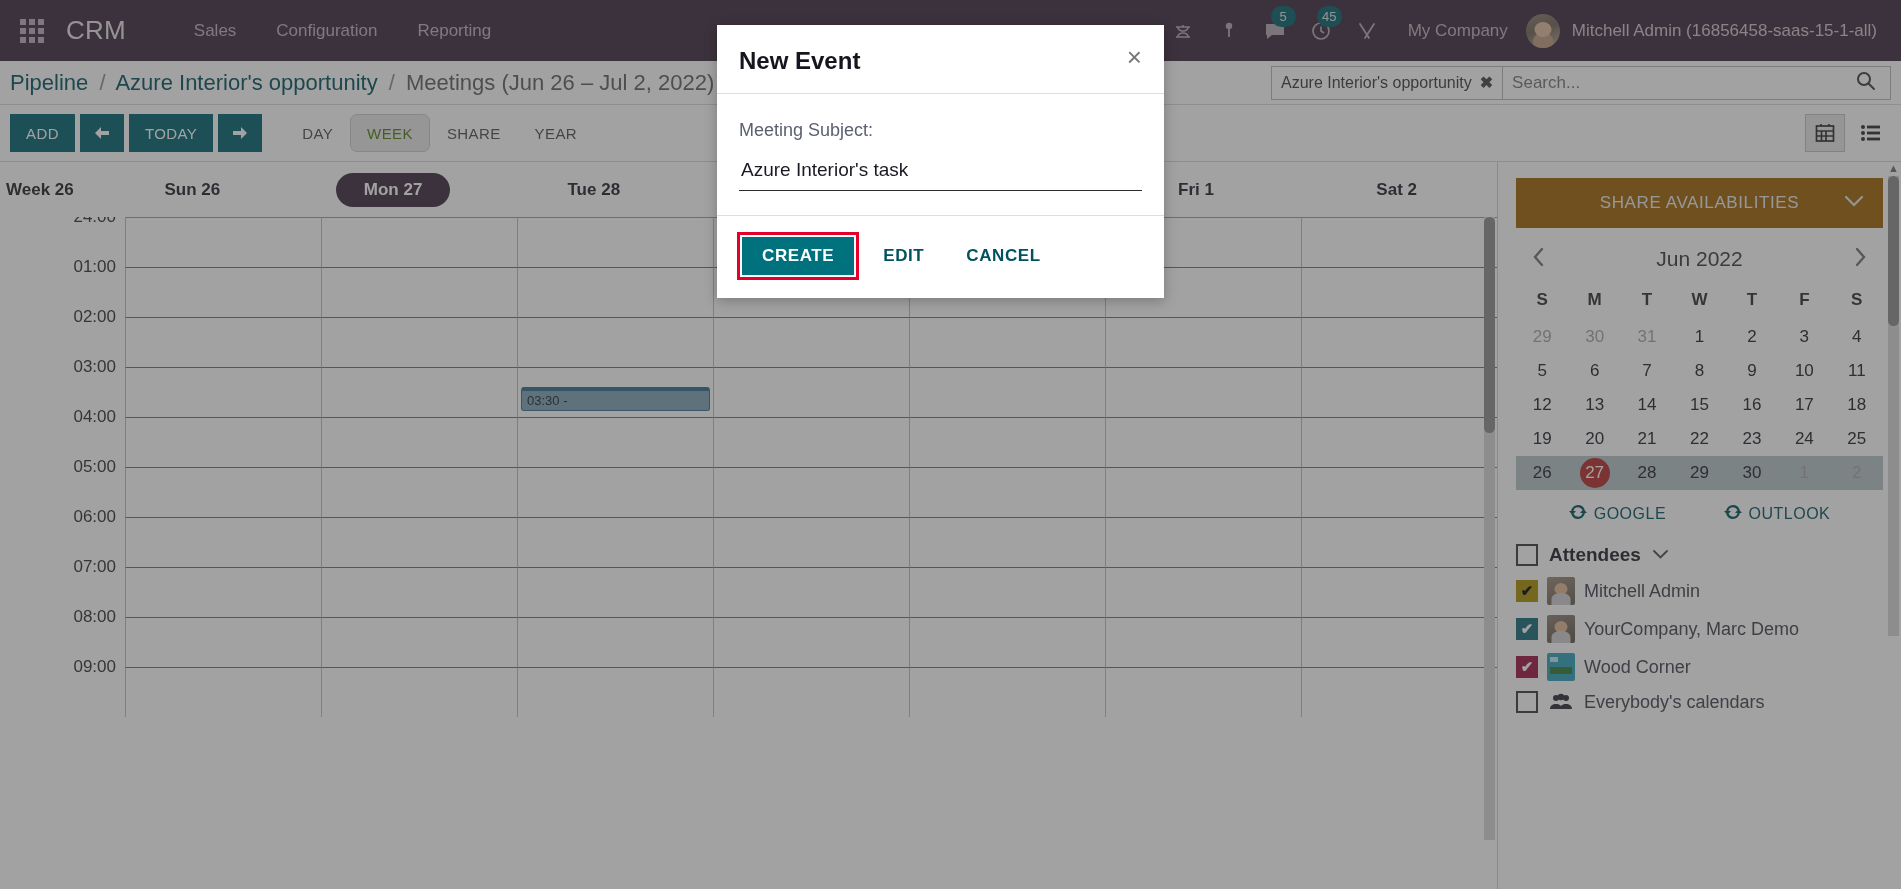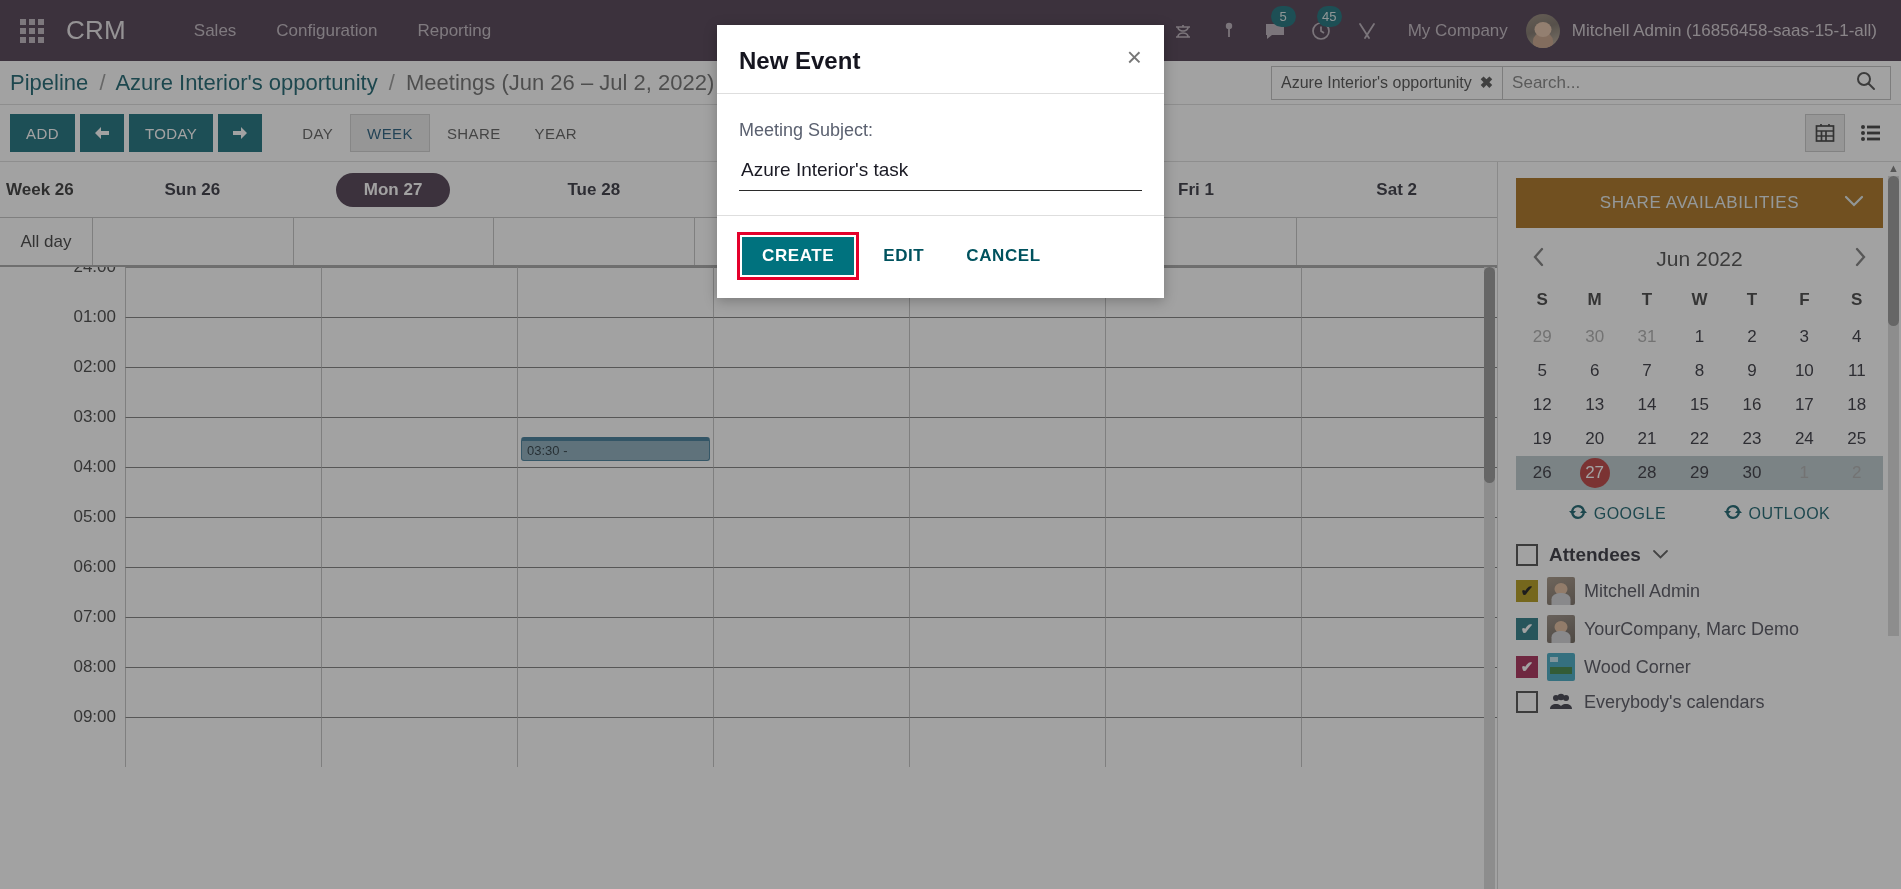--- a/index.html
+++ b/index.html
@@ -108,21 +108,21 @@
     letter-spacing: .4px; margin-right: 5px;
     display: flex; align-items: center; justify-content: center;
   }
   .btn-teal.sq { width: 44px; padding: 0; }
   .scale-group { display: flex; margin-left: 18px; }
   .scale-btn {
     background: transparent; border: 1px solid transparent; color: #4d4d4d;
     height: 38px; padding: 0 16px; font-size: 15px; letter-spacing: .4px;
     font-family: "Liberation Sans", sans-serif; cursor: pointer;
   }
-  .scale-btn.active { background: #e9e9e9; border-color: #c9c9c9; color: #0c4a6e; }
+  .scale-btn.active { background: #e9e9e9; border-color: #c9c9c9; color: #4d7c0f; border-radius: 7px; }
   .view-switch { display: flex; align-items: center; gap: 6px; }
   .view-btn {
     width: 40px; height: 38px; display: flex; align-items: center;
     justify-content: center; cursor: pointer; color: #3b3b3b;
     border: 1px solid transparent; background: transparent;
   }
   .view-btn.active { background: #e9e9e9; border-color: #c2c2c2; }
 
   
   .main { display: flex; height: 728px; background: #fff; }
@@ -466,30 +466,20 @@
           <div class="day-col-head">
             <span class="pill">Wed 29</span></div>
           <div class="day-col-head">
             <span class="pill">Thu 30</span></div>
           <div class="day-col-head">
             <span class="pill">Fri 1</span></div>
           <div class="day-col-head">
             <span class="pill">Sat 2</span></div>
         </div>
 
-        <div class="allday-row">
-          <div class="allday-label">All day</div>
-          <div class="allday-cell"></div>
-          <div class="allday-cell"></div>
-          <div class="allday-cell"></div>
-          <div class="allday-cell"></div>
-          <div class="allday-cell"></div>
-          <div class="allday-cell"></div>
-          <div class="allday-cell"></div>
-        </div>
 
         <div class="grid-scroll">
           <div class="time-row">
             <div class="time-label">24:00</div>
             <div class="slot-cell"></div>
             <div class="slot-cell"></div>
             <div class="slot-cell"></div>
             <div class="slot-cell"></div>
             <div class="slot-cell"></div>
             <div class="slot-cell"></div>

